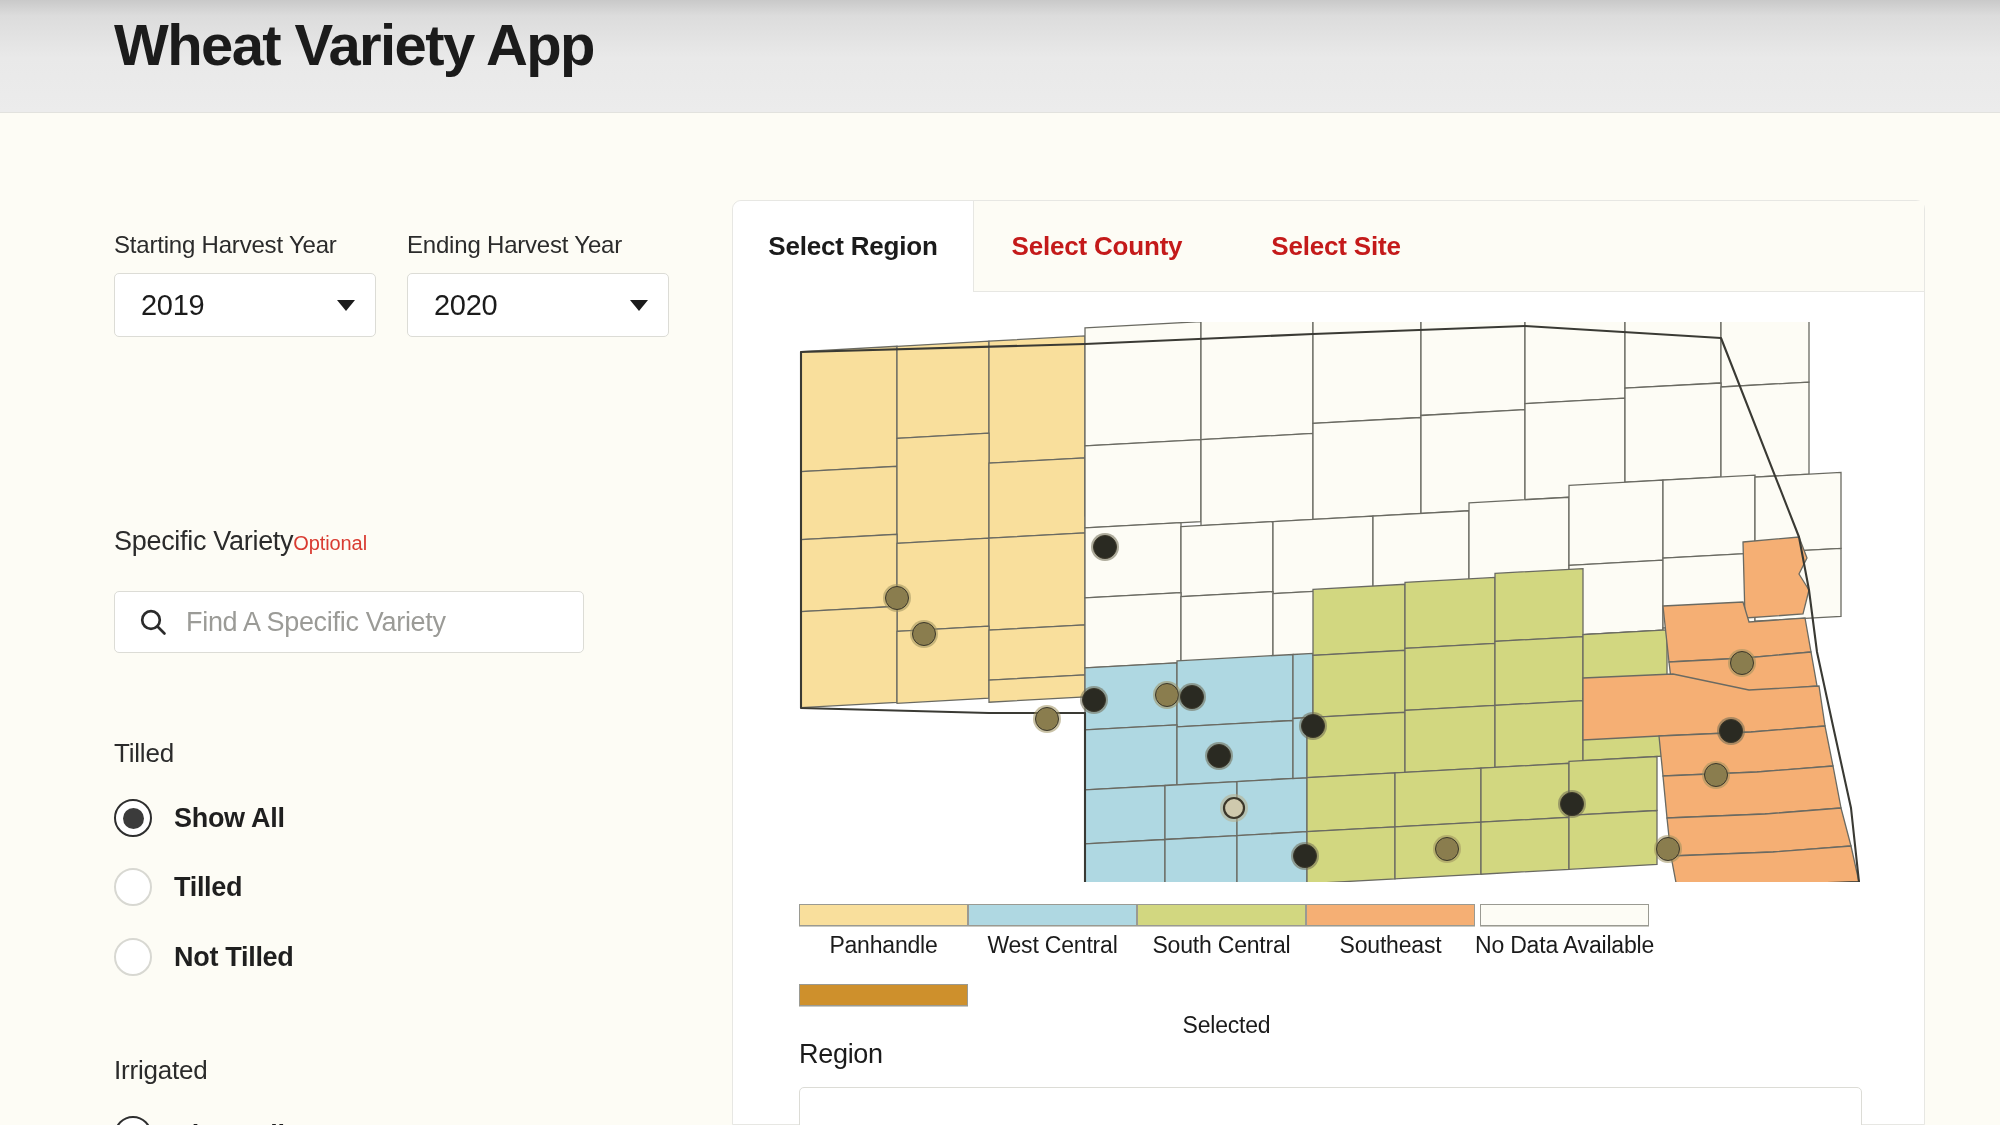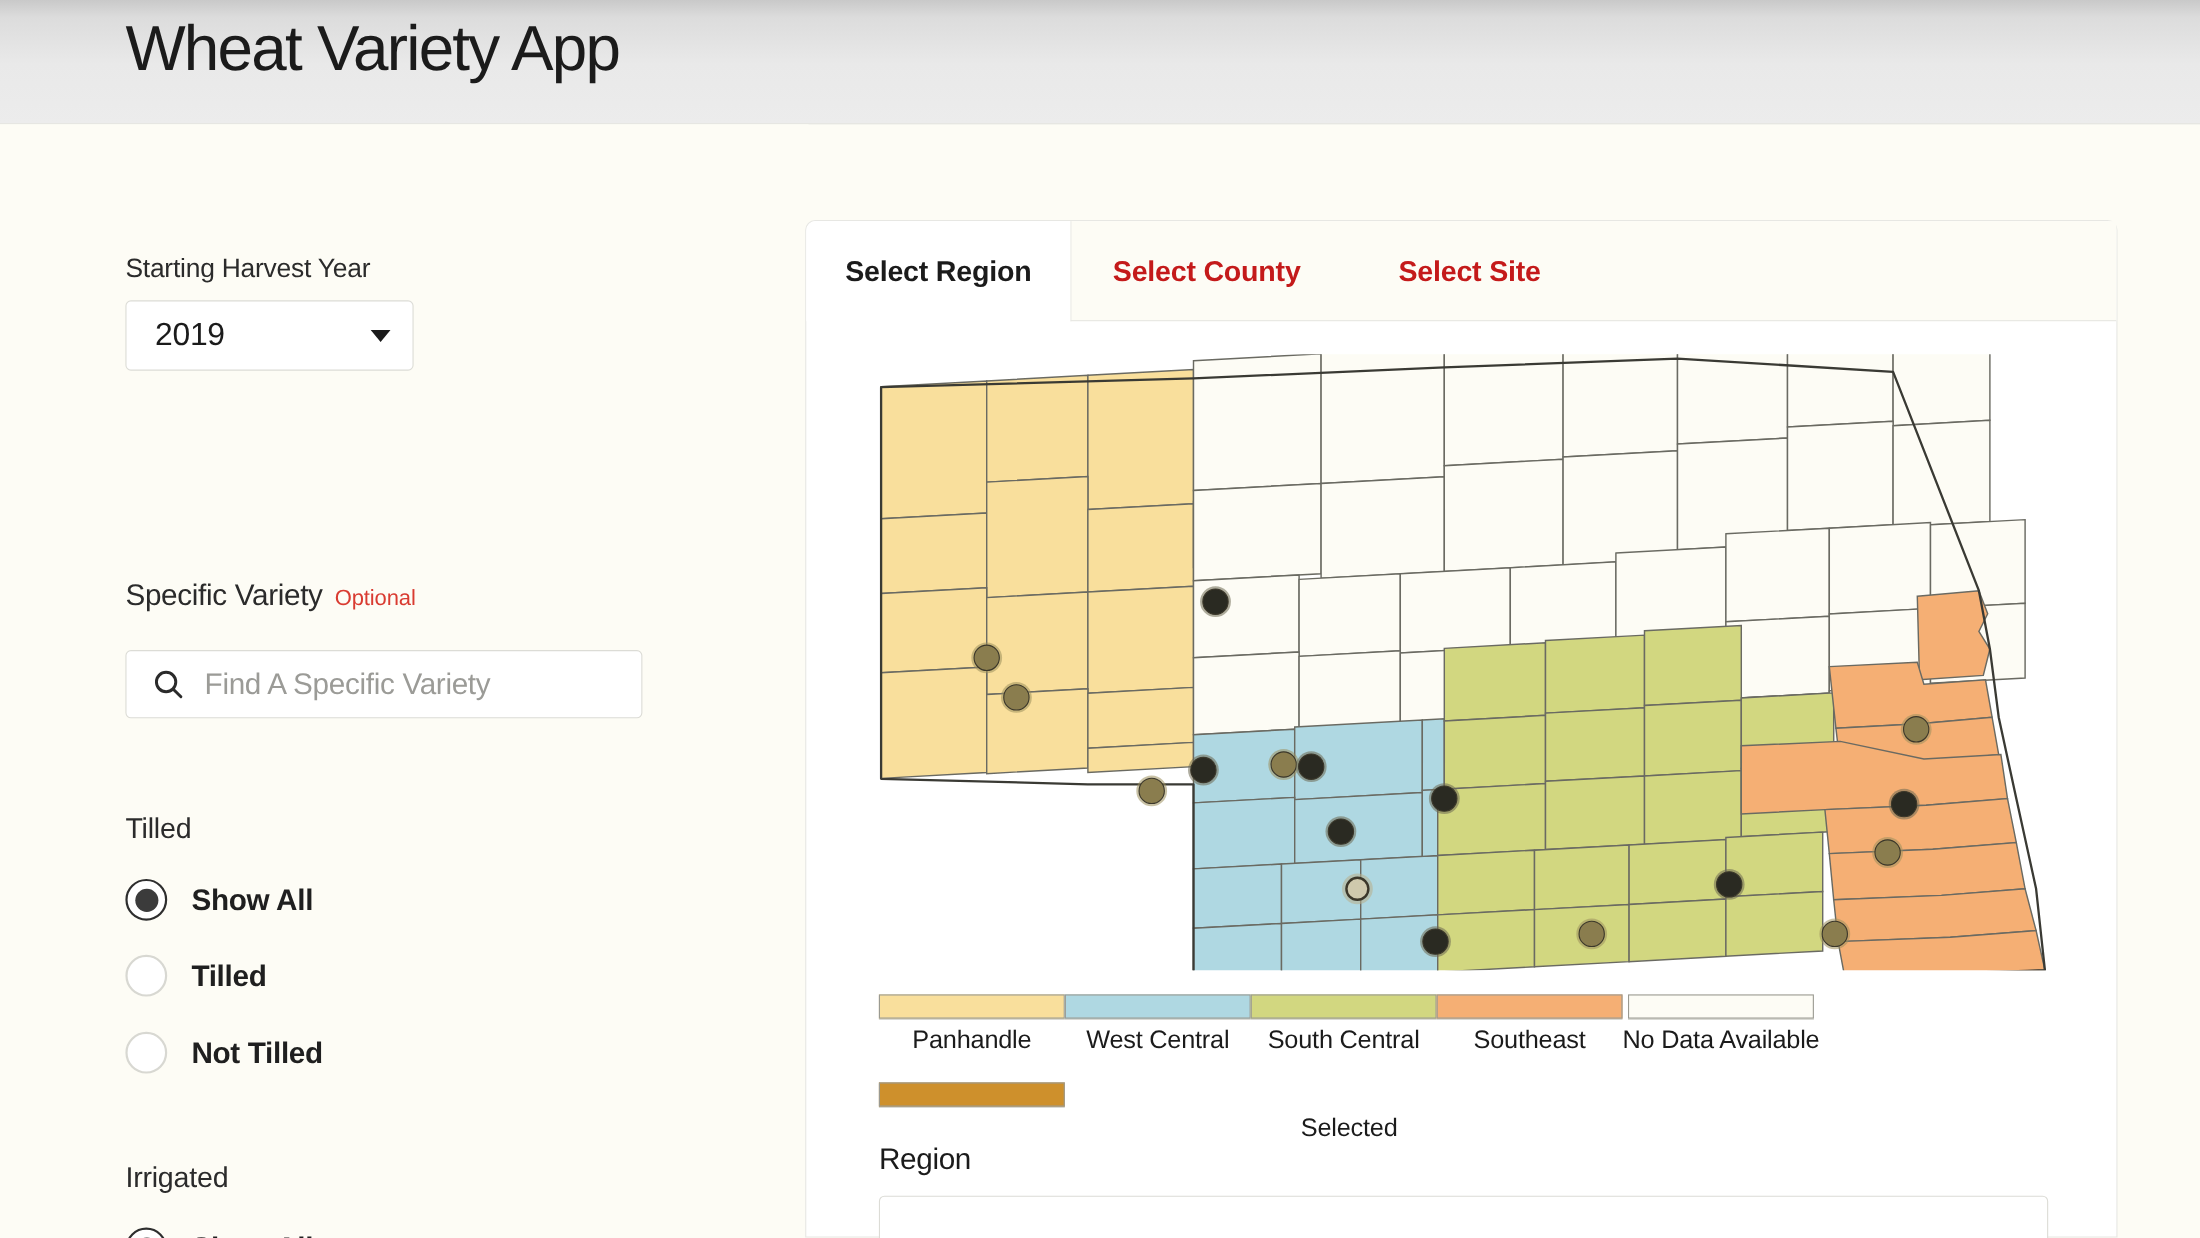--- a/index.html
+++ b/index.html
@@ -12,40 +12,40 @@
 
   
   .app-header {
     position: absolute; left: 0; top: 0;
     width: 2000px; height: 113px;
     background: linear-gradient(to bottom, #c9c9c9 0%, #dcdcdc 14%, #e9e9e9 52%, #ececec 100%);
     border-bottom: 1px solid #e2e2de;
   }
   .app-title {
     position: absolute; left: 114px; top: 11px;
-    font-size: 58px; font-weight: normal; letter-spacing: -1.6px;
+    font-size: 58px; font-weight: bold; letter-spacing: -1.6px;
     color: #1b1b1b; white-space: nowrap;
   }
 
   
   .sidebar { position: absolute; left: 0; top: 113px; width: 735px; height: 1012px; background: #FDFCF5; }
 
   .field-row { position: absolute; left: 114px; top: 118px; display: flex; gap: 31px; }
   .field-group { display: flex; flex-direction: column; }
   .field-label { font-size: 24px; color: #2b2b2b; margin-bottom: 14px; letter-spacing: -.2px; white-space: nowrap; }
   .select-box {
     width: 262px; height: 64px; background: #fff;
     border: 1px solid #dcdcd6; border-radius: 5px;
     display: flex; align-items: center; justify-content: space-between;
     padding: 0 20px 0 26px;
   }
   .select-value { font-size: 29px; color: #1b1b1b; letter-spacing: -.3px; }
   .caret { width: 0; height: 0; border-left: 9px solid transparent; border-right: 9px solid transparent; border-top: 11px solid #1b1b1b; }
 
-  .variety-label-row { position: absolute; left: 114px; top: 413px; display: flex; align-items: baseline; gap: 11px; }
+  .variety-label-row { position: absolute; left: 114px; top: 413px; display: flex; align-items: baseline; }
   .variety-label { font-size: 27px; color: #2b2b2b; letter-spacing: -.3px; }
   .optional-tag { font-size: 20px; color: #D93B31; font-weight: 500; letter-spacing: -.1px; }
 
   .search-box {
     position: absolute; left: 114px; top: 478px;
     width: 470px; height: 62px; background: #fff;
     border: 1px solid #dcdcd6; border-radius: 5px;
     display: flex; align-items: center; padding-left: 22px; gap: 17px;
   }
   .search-ph { font-size: 27px; color: #9b9b97; letter-spacing: -.3px; }
@@ -112,20 +112,27 @@
   <div class="app-title">Wheat Variety App</div>
 </div>
 
 <div class="sidebar">
 
   <div class="field-row">
     <div class="field-group">
       <div class="field-label">Starting Harvest Year</div>
       <div class="select-box">
         <span class="select-value">2019</span>
+        <span class="caret"></span>
+      </div>
+    </div>
+    <div class="field-group">
+      <div class="field-label">Ending Harvest Year</div>
+      <div class="select-box">
+        <span class="select-value">2020</span>
         <span class="caret"></span>
       </div>
     </div>
   </div>
 
   <div class="variety-label-row">
     <span class="variety-label">Specific Variety</span>
     <span class="optional-tag">Optional</span>
   </div>
 

